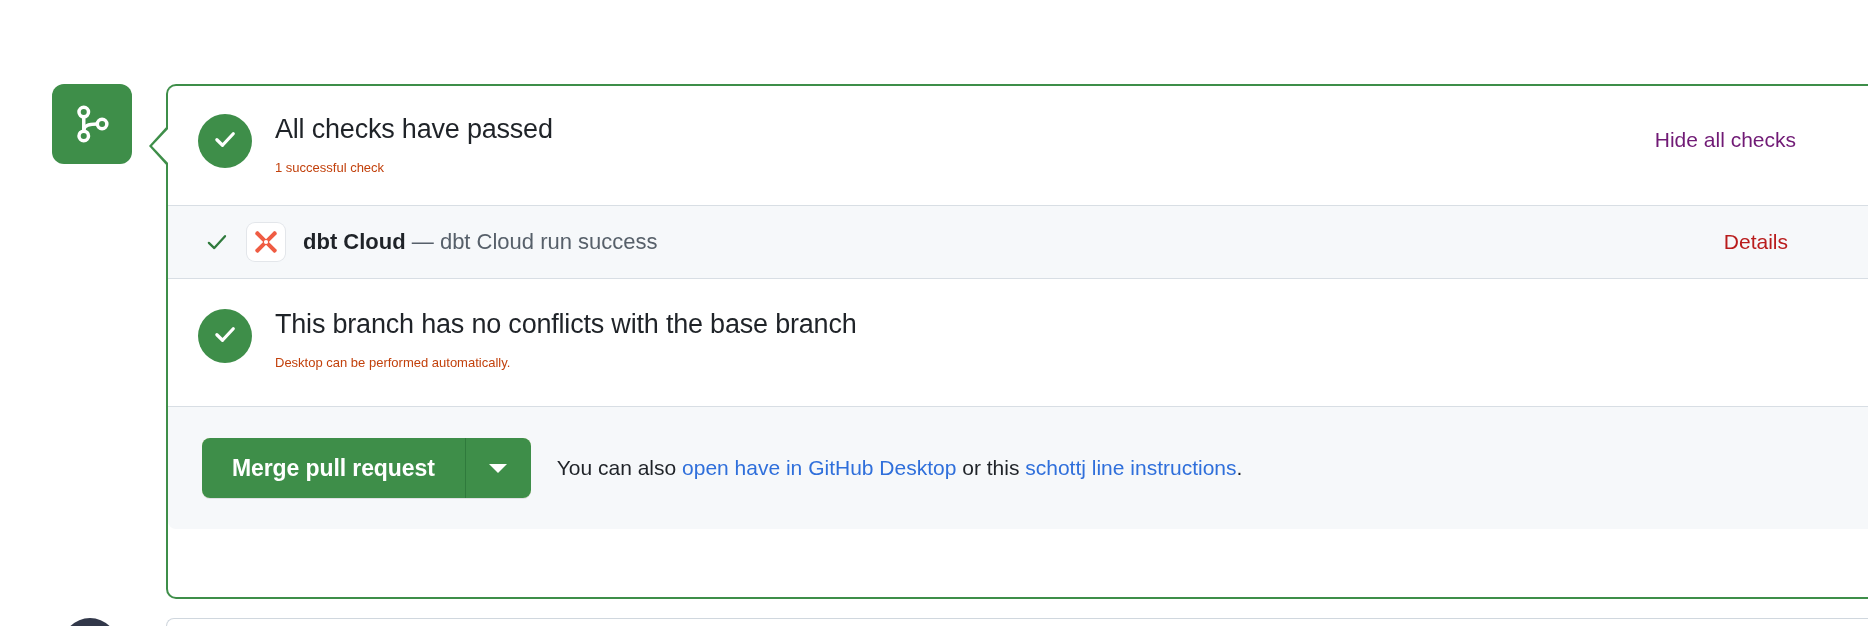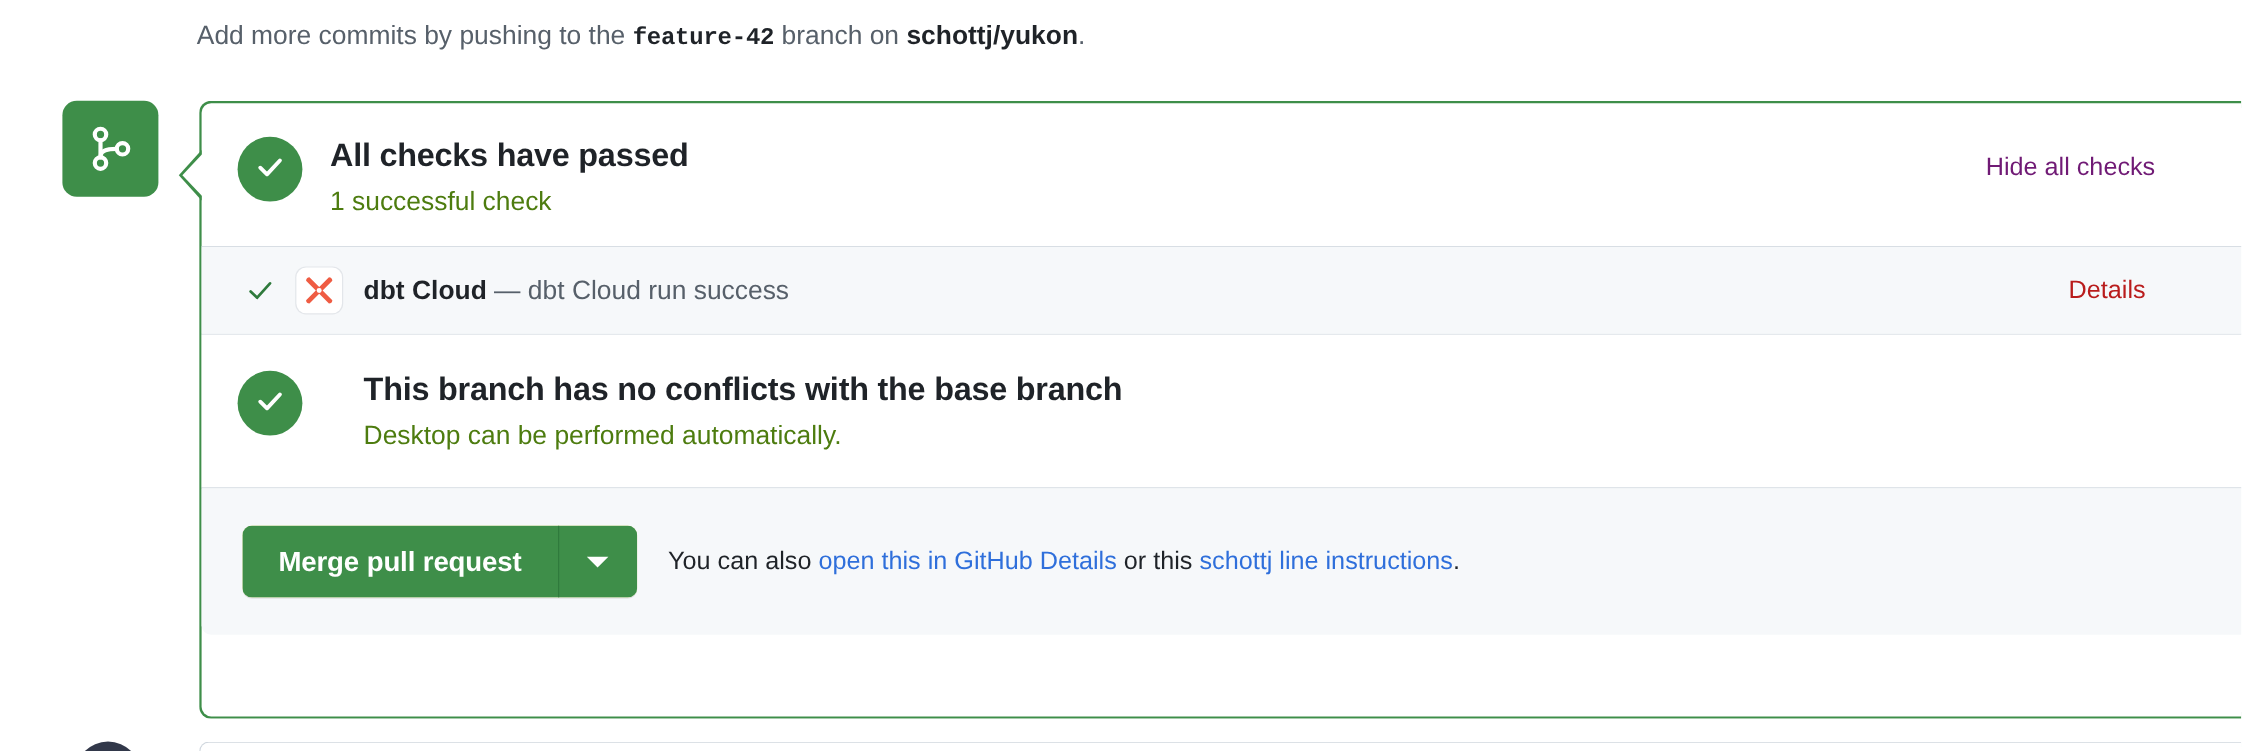--- a/index.html
+++ b/index.html
@@ -101,28 +101,28 @@
     border-radius: 50%;
     background: #3e8e49;
     display: flex;
     align-items: center;
     justify-content: center;
     margin-top: 2px;
   }
   .check-text-block { margin-left: 23px; }
   .check-title {
     font-size: 27px;
-    font-weight: 700;
+    font-weight: 400;
     color: #1f2328;
     line-height: 34px;
     letter-spacing: -0.2px;
   }
   .check-sub {
-    font-size: 22px;
-    color: #4d7c0f;
+    font-size: 13px;
+    color: #c2410c;
     line-height: 27px;
     margin-top: 8px;
   }
   .hide-all-link {
     position: absolute;
     right: 72px;
     top: 42px;
     font-size: 21px;
     color: #701a75;
     text-decoration: none;
@@ -190,21 +190,20 @@
     cursor: pointer;
   }
 
   
   .conflicts {
     display: flex;
     align-items: flex-start;
     padding: 28px 0 30px 30px;
     background: #ffffff;
     min-height: 118px;
-    gap: 28px;
   }
 
   
   .merge-footer {
     display: flex;
     align-items: center;
     background: #f6f8fa;
     padding: 30px 0 30px 34px;
     height: 122px;
     border-radius: 0 0 0 8px;
@@ -278,26 +277,20 @@
     border-right: none;
     border-radius: 8px 0 0 0;
     background: #ffffff;
   }
 </style>
 </head>
 <body>
 
 <div id="page">
 
-  <div class="push-hint">
-    <span>Add more commits by pushing to the</span>
-    <span class="mono-branch">feature-42</span>
-    <span>branch on</span>
-    <span class="repo">schottj/yukon</span><span>.</span>
-  </div>
 
   <div class="state-icon">
     <span>
       <svg width="44" height="44" viewBox="0 0 24 24" fill="none" aria-hidden="true">
         <circle cx="7.5" cy="5.5" r="2.6" stroke="#ffffff" stroke-width="1.9"></circle>
         <circle cx="7.5" cy="18.5" r="2.6" stroke="#ffffff" stroke-width="1.9"></circle>
         <circle cx="17.5" cy="12" r="2.6" stroke="#ffffff" stroke-width="1.9"></circle>
         <path d="M7.5 8.1 L7.5 15.9" stroke="#ffffff" stroke-width="1.9" stroke-linecap="round"></path>
         <path d="M7.6 15.2 C 7.6 12.4, 11.2 12, 14.8 12" stroke="#ffffff" stroke-width="1.9" stroke-linecap="round" fill="none"></path>
       </svg>
@@ -366,21 +359,21 @@
 
     <div class="merge-footer">
       <span class="merge-btn-group">
         <button class="merge-btn">Merge pull request</button>
         <button class="merge-caret">
           <span class="caret-tri"></span>
         </button>
       </span>
       <span class="footer-note">
         <span>You can also</span>
-        <a href="#">open this in GitHub Details</a>
+        <a href="#">open have in GitHub Desktop</a>
         <span>or this</span>
         <a href="#">schottj line instructions</a><span>.</span>
       </span>
     </div>
   </div>
 
   <div class="below-avatar"></div>
   <div class="below-panel"></div>
 
 </div>

